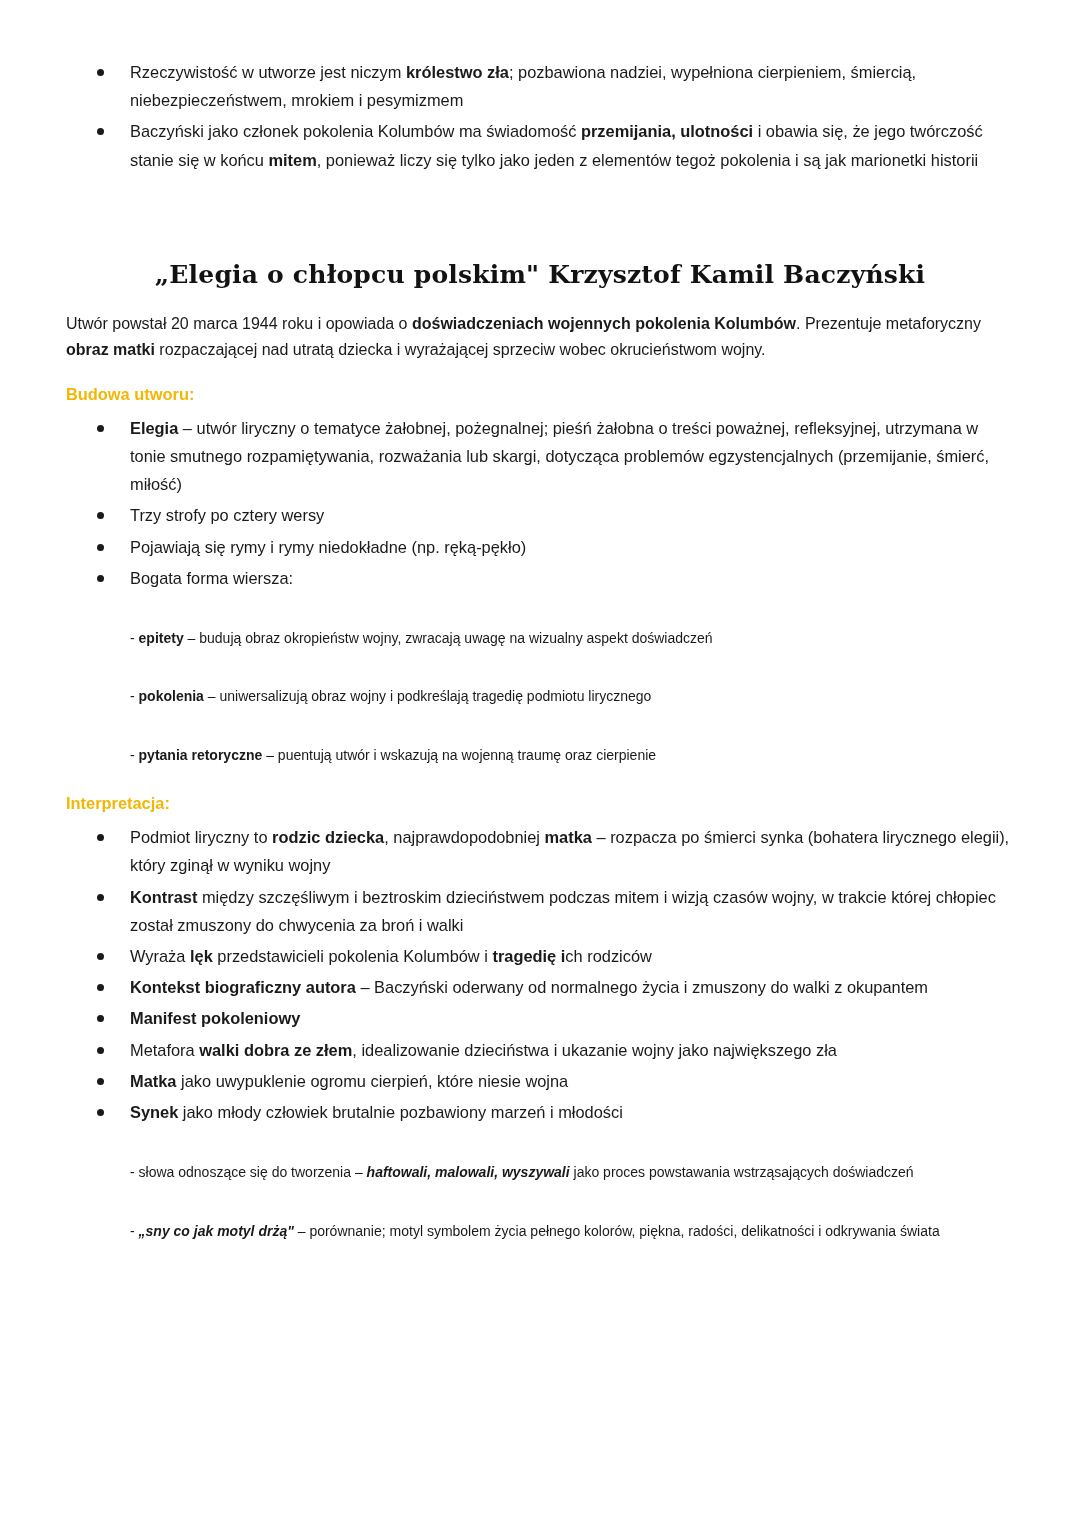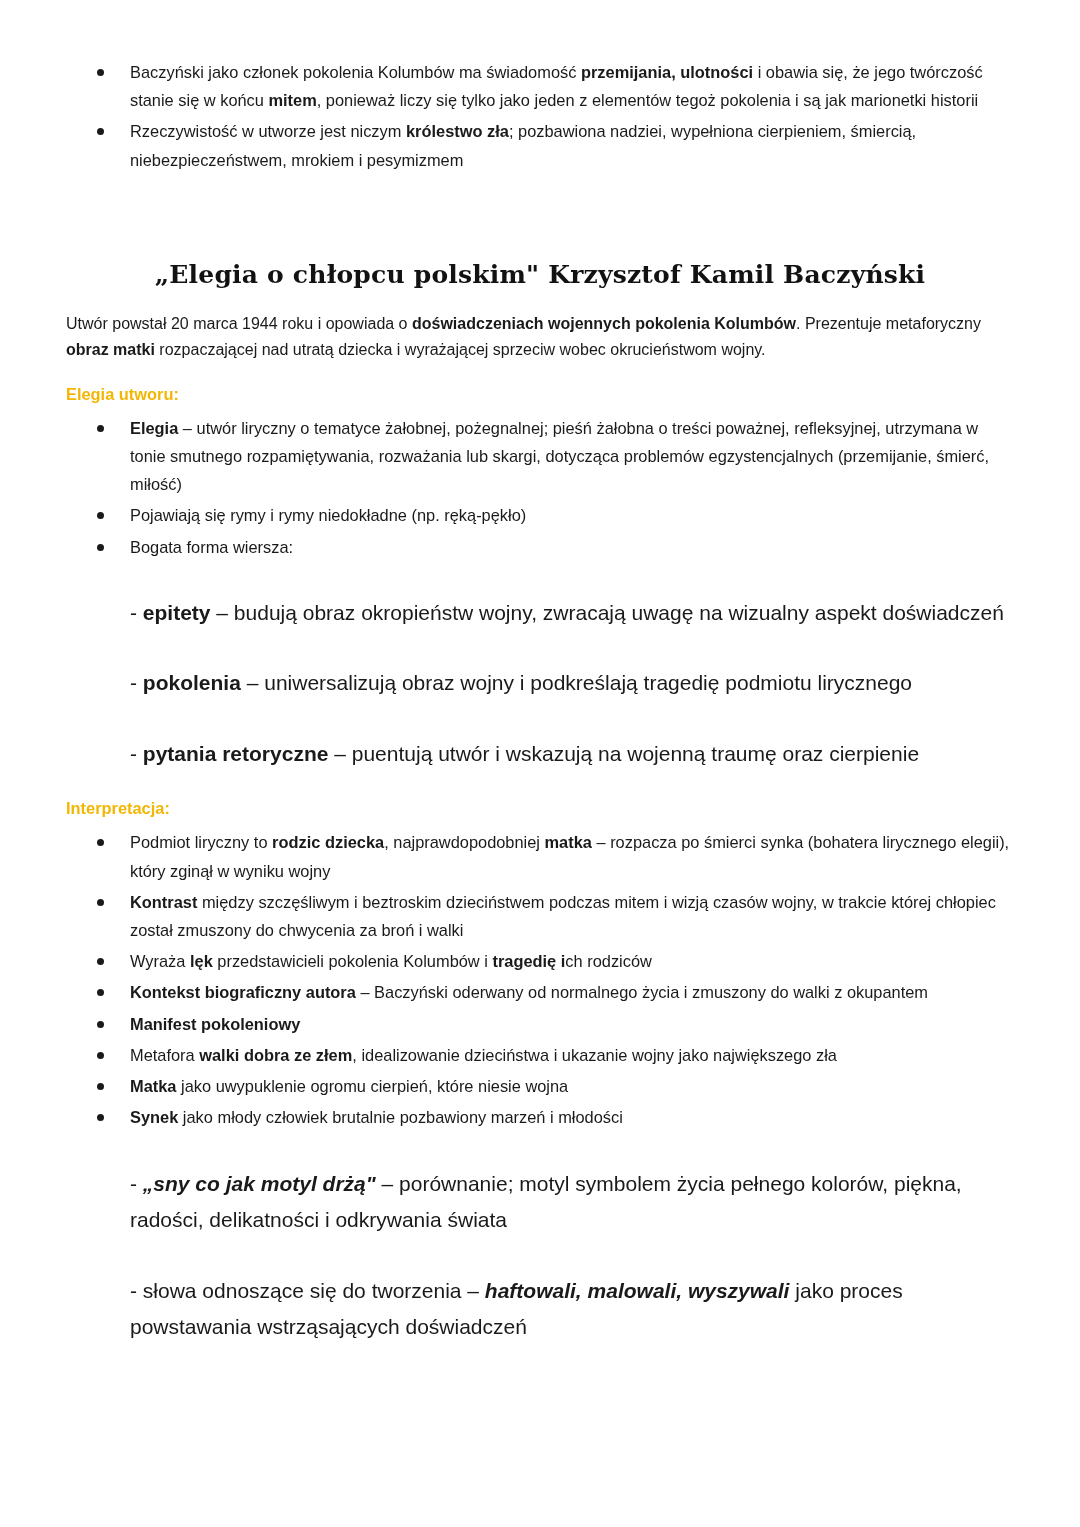--- a/index.html
+++ b/index.html
@@ -75,62 +75,63 @@
     color: #f2b705;
     font-weight: bold;
     font-size: 16.4px;
     margin: 10px 0 10px 0;
   }
 
   .sub-lines {
     margin-top: 4px;
   }
   .sub-line {
-    font-size: 21px;
+    font-size: 14px;
     line-height: 1.74;
     margin-top: 34px;
   }
   .spacer-md { height: 14px; }
   .bi { font-weight: bold; font-style: italic; }
 </style>
 </head>
 <body>
 
 <div class="page">
 
   <ul class="bullets top-block" id="top-bullets">
+      <li><span>Rzeczywistość w utworze jest niczym </span><b>królestwo zła</b><span>; pozbawiona nadziei, wypełniona cierpieniem, śmiercią, niebezpieczeństwem, mrokiem i pesymizmem</span></li>
       <li><span>Baczyński jako członek pokolenia Kolumbów ma świadomość </span><b>przemijania, ulotności</b><span> i obawia się, że jego twórczość stanie się w końcu </span><b>mitem</b><span>, ponieważ liczy się tylko jako jeden z elementów tegoż pokolenia i są jak marionetki historii</span></li>
-      <li><span>Rzeczywistość w utworze jest niczym </span><b>królestwo zła</b><span>; pozbawiona nadziei, wypełniona cierpieniem, śmiercią, niebezpieczeństwem, mrokiem i pesymizmem</span></li>
     </ul>
 
   <div class="doc-title">„Elegia o chłopcu polskim" Krzysztof Kamil Baczyński</div>
 
   <p class="intro" id="intro-par"><span>Utwór powstał 20 marca 1944 roku i opowiada o </span><b>doświadczeniach wojennych pokolenia Kolumbów</b><span>. Prezentuje metaforyczny </span><b>obraz matki</b><span> rozpaczającej nad utratą dziecka i wyrażającej sprzeciw wobec okrucieństwom wojny.</span></p>
 
   <div id="sections">
-      <div class="section-label">Elegia utworu:</div>
+      <div class="section-label">Budowa utworu:</div>
       <ul class="bullets">
         <li><span><b>Elegia</b><span> – utwór liryczny o tematyce żałobnej, pożegnalnej; pieśń żałobna o treści poważnej, refleksyjnej, utrzymana w tonie smutnego rozpamiętywania, rozważania lub skargi, dotycząca problemów egzystencjalnych (przemijanie, śmierć, miłość)</span></span></li>
+        <li><span><span>Trzy strofy po cztery wersy</span></span></li>
         <li><span><span>Pojawiają się rymy i rymy niedokładne (np. ręką-pękło)</span></span></li>
         <li><span><span>Bogata forma wiersza:</span></span><div class="sub-lines">
             <div class="sub-line"><span>- </span><b>epitety</b><span> – budują obraz okropieństw wojny, zwracają uwagę na wizualny aspekt doświadczeń</span></div>
             <div class="sub-line"><span>- </span><b>pokolenia</b><span> – uniwersalizują obraz wojny i podkreślają tragedię podmiotu lirycznego</span></div>
             <div class="sub-line"><span>- </span><b>pytania retoryczne</b><span> – puentują utwór i wskazują na wojenną traumę oraz cierpienie</span></div>
           </div></li>
       </ul>
       <div class="spacer-md"></div>
       <div class="section-label">Interpretacja:</div>
       <ul class="bullets">
         <li><span><span>Podmiot liryczny to </span><b>rodzic dziecka</b><span>, najprawdopodobniej </span><b>matka</b><span> – rozpacza po śmierci synka (bohatera lirycznego elegii), który zginął w wyniku wojny</span></span></li>
         <li><span><b>Kontrast</b><span> między szczęśliwym i beztroskim dzieciństwem podczas mitem i wizją czasów wojny, w trakcie której chłopiec został zmuszony do chwycenia za broń i walki</span></span></li>
         <li><span><span>Wyraża </span><b>lęk</b><span> przedstawicieli pokolenia Kolumbów i </span><b>tragedię i</b><span>ch rodziców</span></span></li>
         <li><span><b>Kontekst biograficzny autora</b><span> – Baczyński oderwany od normalnego życia i zmuszony do walki z okupantem</span></span></li>
         <li><span><b>Manifest pokoleniowy</b></span></li>
         <li><span><span>Metafora </span><b>walki dobra ze złem</b><span>, idealizowanie dzieciństwa i ukazanie wojny jako największego zła</span></span></li>
         <li><span><b>Matka</b><span> jako uwypuklenie ogromu cierpień, które niesie wojna</span></span></li>
         <li><span><b>Synek</b><span> jako młody człowiek brutalnie pozbawiony marzeń i młodości</span></span><div class="sub-lines">
+            <div class="sub-line"><span>- słowa odnoszące się do tworzenia – </span><span class="bi">haftowali, malowali, wyszywali</span><span> jako proces powstawania wstrząsających doświadczeń</span></div>
             <div class="sub-line"><span>- </span><span class="bi">„sny co jak motyl drżą"</span><span> – porównanie; motyl symbolem życia pełnego kolorów, piękna, radości, delikatności i odkrywania świata</span></div>
-            <div class="sub-line"><span>- słowa odnoszące się do tworzenia – </span><span class="bi">haftowali, malowali, wyszywali</span><span> jako proces powstawania wstrząsających doświadczeń</span></div>
           </div></li>
       </ul>
     </div>
 
 </div>
 
 </body></html>

